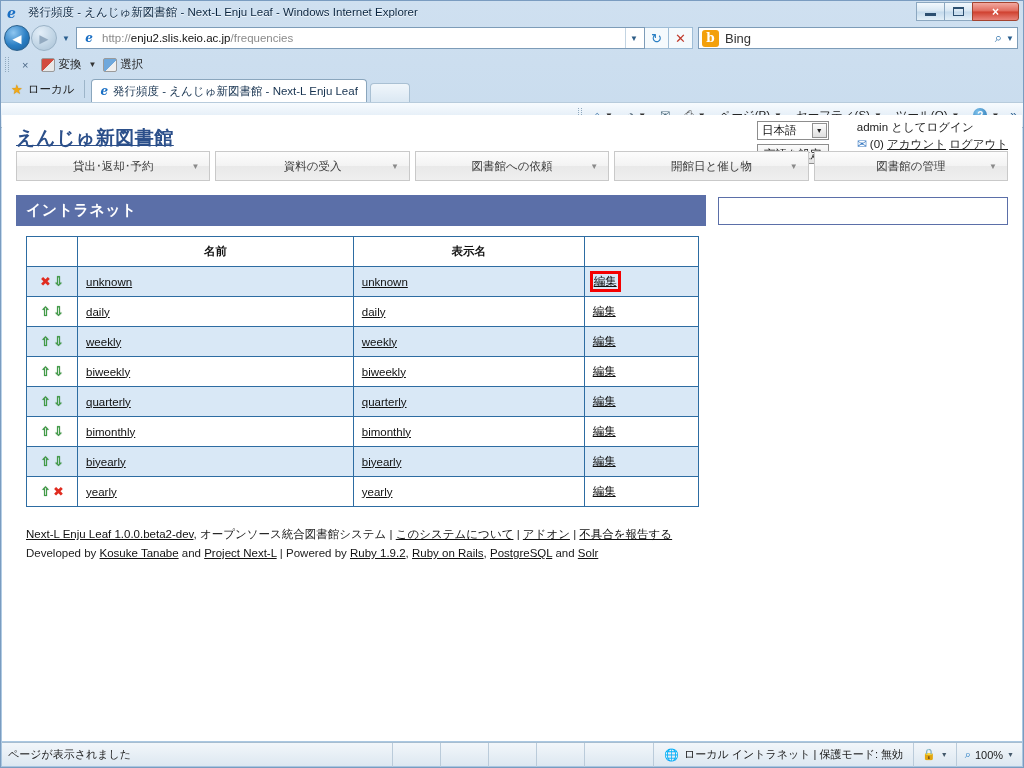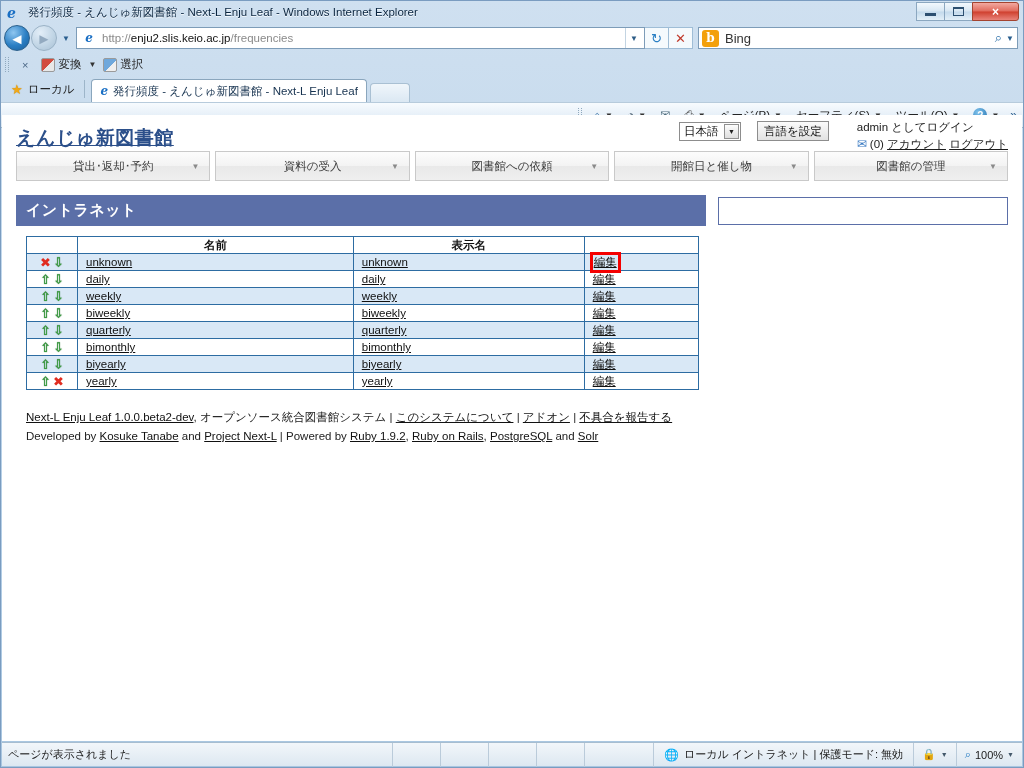--- a/index.html
+++ b/index.html
@@ -221,21 +221,21 @@
     font-size: 19px; font-weight: bold; color: #2b4f8a;
     text-decoration: underline;
     letter-spacing: 0.5px;
     margin: 2px 0 0 0;
     display: inline-block;
   }
   .header-right {
     position: absolute; right: 14px; top: 4px;
     display: flex; align-items: flex-start; gap: 28px;
   }
-  .lang-group { display: flex; align-items: center; gap: 16px; padding-top:2px;}
+  .lang-group { display: flex; gap: 4px; padding-top:2px;flex-direction:column;}
   .lang-select {
     height: 19px; min-width: 62px;
     border: 1px solid #8d8d8d;
     background: #fff;
     font-size: 11.5px; color: #111;
     display: flex; align-items: center;
     padding-left: 4px;
   }
   .lang-select .lbl { flex:1 1 auto; }
   .lang-select .arw {
@@ -288,21 +288,21 @@
     border-collapse: collapse;
     margin: 10px 0 0 10px;
     width: 673px;
     border: 1px solid #2d6ca2;
   }
   table.freq th, table.freq td {
     border: 1px solid #2d6ca2;
     font-size: 11.5px;
     color: #111;
     padding: 0 8px;
-    height: 17px;
+    height: 30px;
     vertical-align: middle;
   }
   table.freq th { font-weight: bold; text-align: center; background: #fff; }
   .col-ctrl { width: 52px; }
   .col-name { width: 300px; }
   .col-disp { width: 250px; }
   .col-edit { width: 124px; }
   tr.odd td { background: #d9e8f6; }
   tr.even td { background: #ffffff; }
   td.ctrl { text-align: center; white-space: nowrap; padding: 0 4px; }

